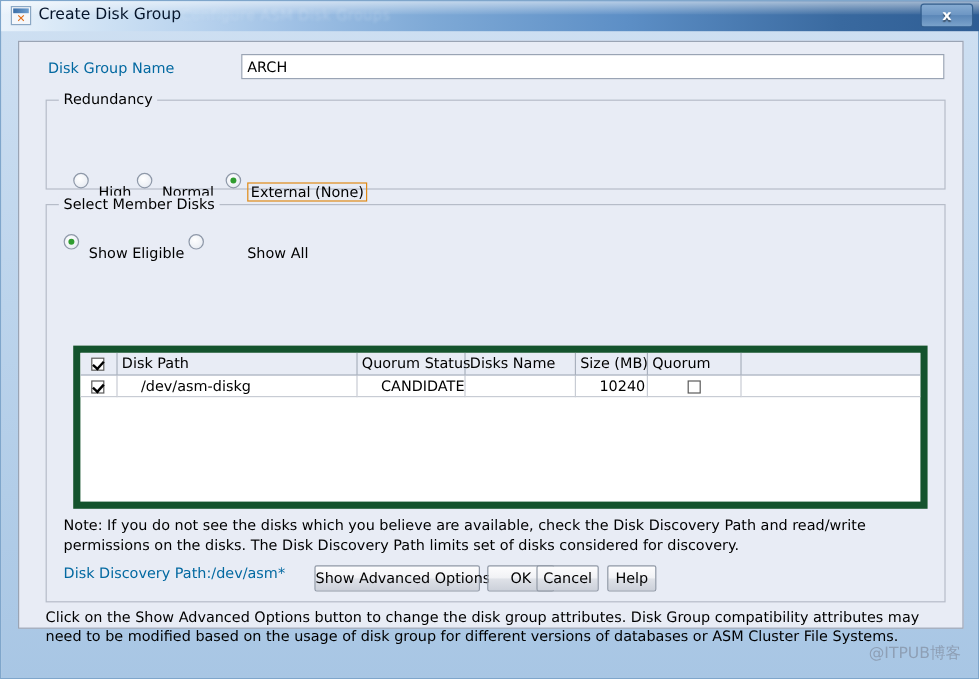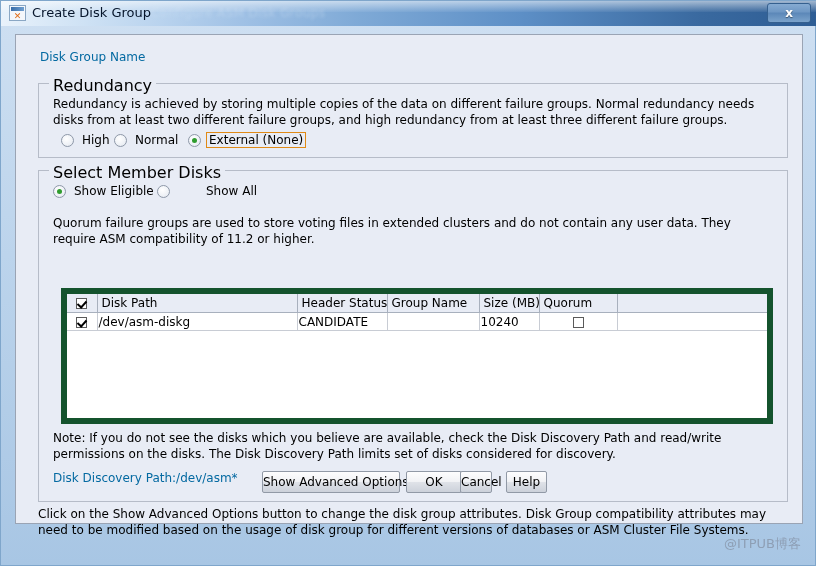--- a/index.html
+++ b/index.html
@@ -126,21 +126,21 @@
     position: absolute;
     box-sizing: border-box;
     border: 1px solid #b6bcc8;
     background: transparent;
   }
   .groupbox-title {
     position: absolute;
     top: -8px; left: 10px;
     padding: 0 4px;
     background: #e8ecf5;
-    font-size: 16px;
+    font-size: 12px;
     color: #000000;
     white-space: nowrap;
   }
 
   #gb-redundancy { left: 22px; top: 48px; width: 750px; height: 75px; }
   #gb-members    { left: 22px; top: 135px; width: 750px; height: 332px; }
 
   
   .radio-row { position: absolute; display: flex; align-items: center; }
   .radio {
@@ -157,20 +157,21 @@
     position: absolute;
     left: 3px; top: 3px;
     width: 5px; height: 5px;
     border-radius: 50%;
     background: #2f9c2f;
   }
   .radio-label {
     font-size: 12px; color: #000000;
     margin-left: 5px; white-space: nowrap;
     padding: 1px 3px;
+    margin-top: 20px;
   }
   .radio-label.focused {
     border: 1px solid #e08a16;
     padding: 0px 2px;
   }
 
   
   #table-wrap {
     position: absolute;
     left: 22px; top: 117px;
@@ -196,21 +197,21 @@
     text-align: left;
     padding: 0 4px;
     color: #000000;
     white-space: nowrap;
   }
   table.disks td {
     border: 1px solid #c8ccd4;
     border-top: none;
     border-left: none;
     height: 17px;
-    padding: 0 1px;
+    padding: 0 20px;
     color: #000000;
     white-space: nowrap;
     background: #ffffff;
   }
   table.disks th.cb, table.disks td.cb { text-align: center; padding: 0; }
   table.disks th.filler, table.disks td.filler { border-right: none; }
 
   .cbox {
     display: inline-block;
     width: 11px; height: 11px;
@@ -241,21 +242,21 @@
     color: #000000;
     text-align: center;
     font-family: "DejaVu Sans", "Liberation Sans", sans-serif;
     white-space: nowrap;
     cursor: default;
     padding: 0;
   }
 
   #btn-adv    { left: 261px; top: 470px; width: 138px; height: 22px; }
   #btn-ok     { left: 405px; top: 470px; width: 56px;  height: 22px; }
-  #btn-cancel { left: 459px; top: 470px; width: 32px;  height: 22px; }
+  #btn-cancel { left: 446px; top: 470px; width: 52px;  height: 22px; }
   #btn-help   { left: 505px; top: 470px; width: 41px;  height: 22px; text-align: center; }
 
   #watermark {
     position: absolute;
     right: 14px; bottom: 12px;
     font-size: 13px;
     color: #8e9fb5;
     white-space: nowrap;
     font-family: "DejaVu Sans", sans-serif;
   }
@@ -272,24 +273,24 @@
       <div class="bar"></div>
       <div class="glyph">✕</div>
     </div>
     <div id="win-title">Create Disk Group</div>
     <div id="close-btn">x</div>
   </div>
 
   <div id="body">
 
     <div class="lbl" id="dgname-label">Disk Group Name</div>
+    <input id="dgname-input" type="text" value="ARCH" style="">
 
     <div class="groupbox" id="gb-redundancy">
       <div class="groupbox-title">Redundancy</div>
-      <div class="para" style="left:14px; top:12px; width:720px;">Redundancy is achieved by storing multiple copies of the data on different failure groups. Normal redundancy needs disks from at least two different failure groups, and high redundancy from at least three different failure groups.</div>
 
       <div class="radio-row" style="left:22px; top:48px;">
         <span class="radio"></span>
         <span class="radio-label">High</span>
       </div>
       <div class="radio-row" style="left:75px; top:48px;">
         <span class="radio"></span>
         <span class="radio-label">Normal</span>
       </div>
       <div class="radio-row" style="left:149px; top:48px;">
@@ -303,41 +304,40 @@
 
       <div class="radio-row" style="left:14px; top:12px;">
         <span class="radio checked"></span>
         <span class="radio-label">Show Eligible</span>
       </div>
       <div class="radio-row" style="left:118px; top:12px;gap:28px;">
         <span class="radio"></span>
         <span class="radio-label">Show All</span>
       </div>
 
-      <div class="para" style="left:14px; top:44px; width:692px;">Quorum failure groups are used to store voting files in extended clusters and do not contain any user data. They require ASM compatibility of 11.2 or higher.</div>
 
       <div id="table-wrap">
         <table class="disks">
           <colgroup>
             <col style="width:30px">
               <col style="width:200px">
               <col style="width:90px">
             <col style="width:92px">
               <col style="width:60px">
               <col style="width:78px">
               <col>
           </colgroup>
           <thead>
             <tr>
               <th class="cb">
                 <span class="cbox checked"></span>
               </th>
               <th>Disk Path</th>
-              <th>Header Status</th>
-              <th>Group Name</th>
+              <th>Quorum Status</th>
+              <th>Disks Name</th>
               <th>Size (MB)</th>
               <th>Quorum</th>
               <th class="filler"></th>
             </tr>
           </thead>
           <tbody>
             <tr>
               <td class="cb">
                 <span class="cbox checked"></span>
               </td>

